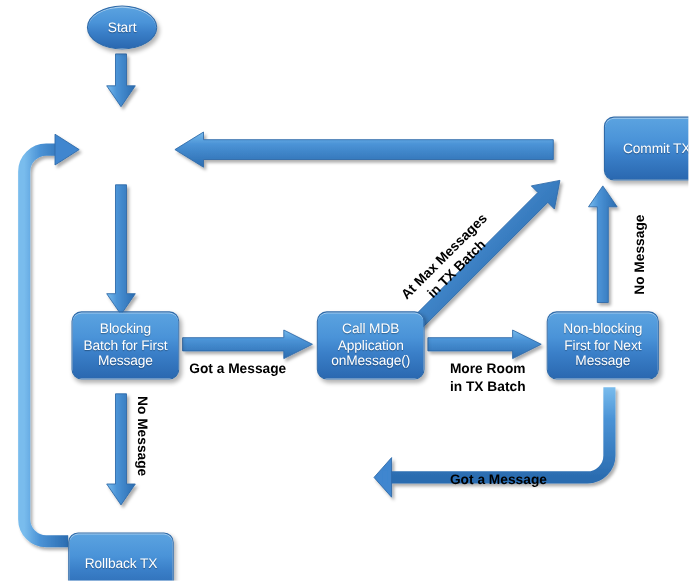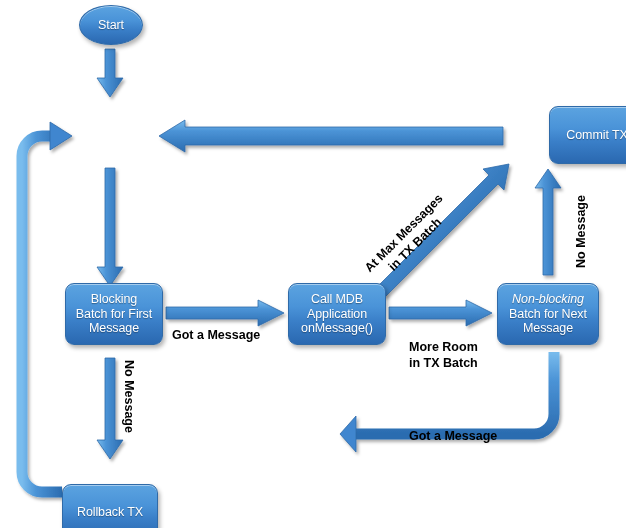--- a/index.html
+++ b/index.html
@@ -37,21 +37,21 @@
     font-weight: 400;
     letter-spacing: -0.1px;
     background: linear-gradient(to bottom, #5ba3e0 0%, #4a93d8 38%, #3a7fc8 62%, #2a68b0 100%);
     border: 1px solid #2f6aa8;
     box-shadow: 2px 3px 4px rgba(0,0,0,0.30), inset 0 1px 0 rgba(255,255,255,0.45);
     text-shadow: 0 1px 1px rgba(0,0,0,0.35);
     z-index: 3;
   }
   .node.rect { border-radius: 9px; }
   .node.ellipse { border-radius: 50%; }
-  .node .italic { font-style: italic; }
+  .node .italic { }
   .label {
     position: absolute;
     color: #000000;
     font-size: 12.5px;
     line-height: 1.25;
     font-weight: 700;
     text-align: center;
     white-space: nowrap;
     z-index: 4;
   }
@@ -147,37 +147,37 @@
   </div>
 
   <div class="node rect" style="left:288px; top:283px; width:98px; height:62px; flex-direction:column;">
     <span>Call MDB</span>
     <span>Application</span>
     <span>onMessage()</span>
   </div>
 
   <div class="node rect" style="left:497px; top:283px; width:102px; height:62px; flex-direction:column;">
     <span class="italic">Non-blocking</span>
-    <span>Batch for Next</span>
+    <span>First for Next</span>
     <span>Message</span>
   </div>
 
   <div class="node rect" style="left:62px; top:462px; width:96px; height:56px;margin-top:22px;">
     <span>Rollback TX</span>
   </div>
 
   <div class="label" style="left:172px; top:328px;">
     <span>Got a Message</span>
   </div>
 
   <div class="label rot-cw" style="left:136px; top:360px;">
     <span>No Message</span>
   </div>
 
-  <div class="label" style="left:409px; top:340px;">
+  <div class="label" style="left:409px; top:328px;">
     <div>More Room</div>
     <div>in TX Batch</div>
   </div>
 
   <div class="label rot-diag" style="left:362px; top:265px;">
     <div>At Max Messages</div>
     <div>in TX Batch</div>
   </div>
 
   <div class="label rot-ccw" style="left:574px; top:268px;">

